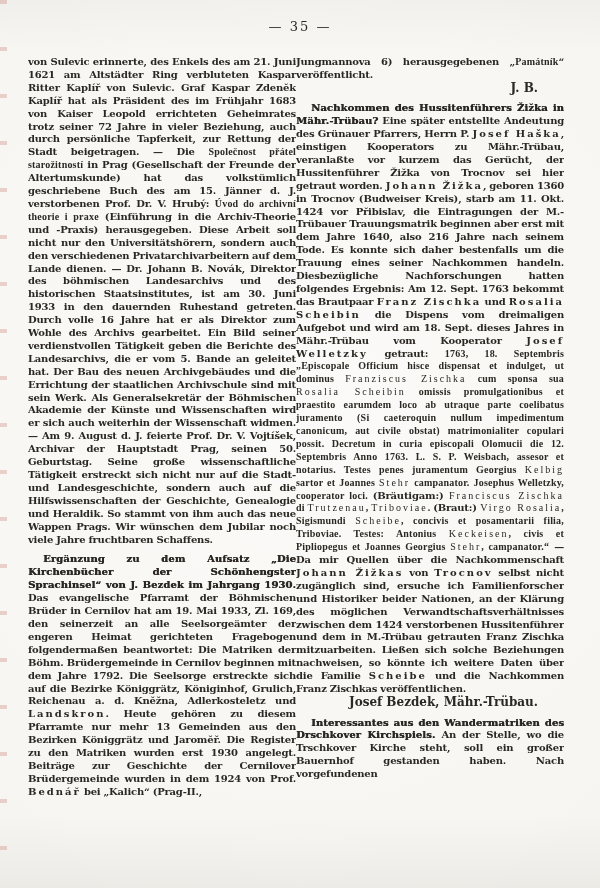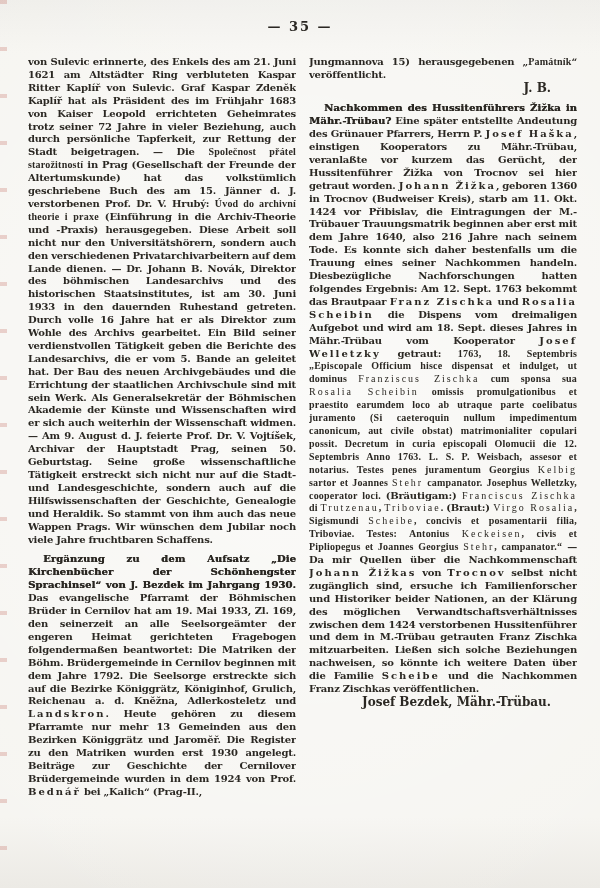--- a/index.html
+++ b/index.html
@@ -12,26 +12,26 @@
   }
   .edge-artifact{
     position:absolute;left:0;top:0;width:7px;height:100%;
     background:repeating-linear-gradient(180deg,
       rgba(186,84,72,0.30) 0px, rgba(186,84,72,0.30) 4px,
       rgba(0,0,0,0) 4px, rgba(0,0,0,0) 47px);
     opacity:.8;
   }
   .pagenum{
     position:absolute;top:19px;left:0;right:0;text-align:center;
-    font-family:"DejaVu Serif",serif;font-weight:700;font-size:13px;
+    font-family:"DejaVu Serif",serif;font-weight:400;font-size:13px;
     letter-spacing:2px;color:#2a2723;
   }
   .cols{
     position:absolute;left:28px;top:56px;width:549px;
-    display:flex;gap:13px;
+    display:flex;
   }
   .col{width:268px;height:822px;overflow:hidden;}
   .para{
     margin:0;text-align:justify;
     font-family:"DejaVu Serif",serif;font-weight:700;
     font-size:10px;line-height:12.9px;color:#2b2823;
     letter-spacing:-0.2px;word-spacing:-0.2px;
   }
   .para.ind{text-indent:15px;margin-top:7px;}
   .seg-hb{letter-spacing:0.1px;text-shadow:0.4px 0 0 currentColor;}
@@ -49,19 +49,20 @@
 
 <div class="page">
   <div class="edge-artifact"></div>
   <div class="pagenum">— 35 —</div>
   <div class="cols">
     <div class="col">
         <p class="para"><span class="seg-f">von Sulevic erinnerte, des Enkels des am 21. Juni 1621 am Altstädter Ring verbluteten Kaspar Ritter Kaplíř von Sulevic. Graf Kaspar Zdeněk Kaplíř hat als Präsident des im Frühjahr 1683 von Kaiser Leopold errichteten Geheimrates trotz seiner 72 Jahre in vieler Beziehung, auch durch persönliche Tapferkeit, zur Rettung der Stadt beigetragen. — Die </span><span class="seg-a">Společnost přátel starožitností</span><span class="seg-f"> in Prag (Gesellschaft der Freunde der Altertumskunde) hat das volkstümlich geschriebene Buch des am 15. Jänner d. J. verstorbenen Prof. Dr. V. Hrubý: </span><span class="seg-a">Úvod do archivní theorie i praxe</span><span class="seg-f"> (Einführung in die Archiv-Theorie und -Praxis) herausgegeben. Diese Arbeit soll nicht nur den Universitätshörern, sondern auch den verschiedenen Privatarchivarbeitern auf dem Lande dienen. — Dr. Johann B. Novák, Direktor des böhmischen Landesarchivs und des historischen Staatsinstitutes, ist am 30. Juni 1933 in den dauernden Ruhestand getreten. Durch volle 16 Jahre hat er als Direktor zum Wohle des Archivs gearbeitet. Ein Bild seiner verdienstvollen Tätigkeit geben die Berichte des Landesarchivs, die er vom 5. Bande an geleitet hat. Der Bau des neuen Archivgebäudes und die Errichtung der staatlichen Archivschule sind mit sein Werk. Als Generalsekretär der Böhmischen Akademie der Künste und Wissenschaften wird er sich auch weiterhin der Wissenschaft widmen. — Am 9. August d. J. feierte Prof. Dr. V. Vojtíšek, Archivar der Hauptstadt Prag, seinen 50. Geburtstag. Seine große wissenschaftliche Tätigkeit erstreckt sich nicht nur auf die Stadt- und Landesgeschichte, sondern auch auf die Hilfswissenschaften der Geschichte, Genealogie und Heraldik. So stammt von ihm auch das neue Wappen Prags. Wir wünschen dem Jubilar noch viele Jahre fruchtbaren Schaffens.</span></p>
         <p class="para ind"><span class="seg-hb">Ergänzung zu dem Aufsatz „Die Kirchenbücher der Schönhengster Sprachinsel“ von J. Bezdek im Jahrgang 1930.</span><span class="seg-f"> Das evangelische Pfarramt der Böhmischen Brüder in Cernilov hat am 19. Mai 1933, Zl. 169, den seinerzeit an alle Seelsorgeämter der engeren Heimat gerichteten Fragebogen folgendermaßen beantwortet: Die Matriken der Böhm. Brüdergemeinde in Cernilov beginnen mit dem Jahre 1792. Die Seelsorge erstreckte sich auf die Bezirke Königgrätz, Königinhof, Grulich, Reichenau a. d. Kněžna, Adlerkosteletz und </span><span class="seg-fs">Landskron</span><span class="seg-f">. Heute gehören zu diesem Pfarramte nur mehr 13 Gemeinden aus den Bezirken Königgrätz und Jaroměř. Die Register zu den Matriken wurden erst 1930 angelegt. Beiträge zur Geschichte der Cernilover Brüdergemeinde wurden in dem 1924 von Prof. </span><span class="seg-fs">Bednář</span><span class="seg-f"> bei „Kalich“ (Prag-II.,</span></p>
       </div>
     <div class="col">
-        <p class="para"><span class="seg-f">Jungmannova 15) herausgegebenen „</span><span class="seg-a">Památník</span><span class="seg-f">“ veröffentlicht.</span></p>
+        <p class="para"><span class="seg-f">Jungmannova 6) herausgegebenen „</span><span class="seg-a">Památník</span><span class="seg-f">“ veröffentlicht.</span></p>
         <div class="sig">J. B.</div>
         <p class="para ind"><span class="seg-hb">Nachkommen des Hussitenführers Žižka in Mähr.-Trübau?</span><span class="seg-f"> Eine später entstellte Andeutung des Grünauer Pfarrers, Herrn P. </span><span class="seg-fs">Josef Haška</span><span class="seg-f">, einstigen Kooperators zu Mähr.-Trübau, veranlaßte vor kurzem das Gerücht, der Hussitenführer Žižka von Trocnov sei hier getraut worden. </span><span class="seg-fs">Johann Žižka</span><span class="seg-f">, geboren 1360 in Trocnov (Budweiser Kreis), starb am 11. Okt. 1424 vor Přibislav, die Eintragungen der M.-Trübauer Trauungsmatrik beginnen aber erst mit dem Jahre 1640, also 216 Jahre nach seinem Tode. Es konnte sich daher bestenfalls um die Trauung eines seiner Nachkommen handeln. Diesbezügliche Nachforschungen hatten folgendes Ergebnis: Am 12. Sept. 1763 bekommt das Brautpaar </span><span class="seg-fs">Franz Zischka</span><span class="seg-f"> und </span><span class="seg-fs">Rosalia Scheibin</span><span class="seg-f"> die Dispens vom dreimaligen Aufgebot und wird am 18. Sept. dieses Jahres in Mähr.-Trübau vom Kooperator </span><span class="seg-fs">Josef Welletzky</span><span class="seg-f"> getraut: </span><span class="seg-a">1763, 18. Septembris „Episcopale Officium hisce dispensat et indulget, ut dominus </span><span class="seg-as">Franziscus Zischka</span><span class="seg-a"> cum sponsa sua </span><span class="seg-as">Rosalia Scheibin</span><span class="seg-a"> omissis promulgationibus et praestito earumdem loco ab utraque parte coelibatus juramento (Si caeteroquin nullum impedimentum canonicum, aut civile obstat) matrimonialiter copulari possit. Decretum in curia episcopali Olomucii die 12. Septembris Anno 1763. L. S. P. Weisbach, assesor et notarius. Testes penes juramentum Georgius </span><span class="seg-as">Kelbig</span><span class="seg-a"> sartor et Joannes </span><span class="seg-as">Stehr</span><span class="seg-a"> campanator. Josephus Welletzky, cooperator loci. </span><span class="seg-f">(Bräutigam:) </span><span class="seg-as">Franciscus Zischka</span><span class="seg-a"> di </span><span class="seg-as">Trutzenau</span><span class="seg-a">, </span><span class="seg-as">Triboviae</span><span class="seg-a">. </span><span class="seg-f">(Braut:) </span><span class="seg-as">Virgo Rosalia</span><span class="seg-a">, Sigismundi </span><span class="seg-as">Scheibe</span><span class="seg-a">, concivis et posamentarii filia, Triboviae. Testes: Antonius </span><span class="seg-as">Keckeisen</span><span class="seg-a">, civis et Pipliopegus et Joannes Georgius </span><span class="seg-as">Stehr</span><span class="seg-a">, campanator.“</span><span class="seg-f"> — Da mir Quellen über die Nachkommenschaft </span><span class="seg-fs">Johann Žižkas</span><span class="seg-f"> von </span><span class="seg-fs">Trocnov</span><span class="seg-f"> selbst nicht zugänglich sind, ersuche ich Familienforscher und Historiker beider Nationen, an der Klärung des möglichen Verwandtschaftsverhältnisses zwischen dem 1424 verstorbenen Hussitenführer und dem in M.-Trübau getrauten Franz Zischka mitzuarbeiten. Ließen sich solche Beziehungen nachweisen, so könnte ich weitere Daten über die Familie </span><span class="seg-fs">Scheibe</span><span class="seg-f"> und die Nachkommen Franz Zischkas veröffentlichen.</span></p>
         <div class="sig">Josef Bezdek, Mähr.-Trübau.</div>
+        <p class="para ind"><span class="seg-hb">Interessantes aus den Wandermatriken des Drschkover Kirchspiels.</span><span class="seg-f"> An der Stelle, wo die Trschkover Kirche steht, soll ein großer Bauernhof gestanden haben. Nach vorgefundenen</span></p>
       </div>
   </div>
 </div>
 
 </body></html>

